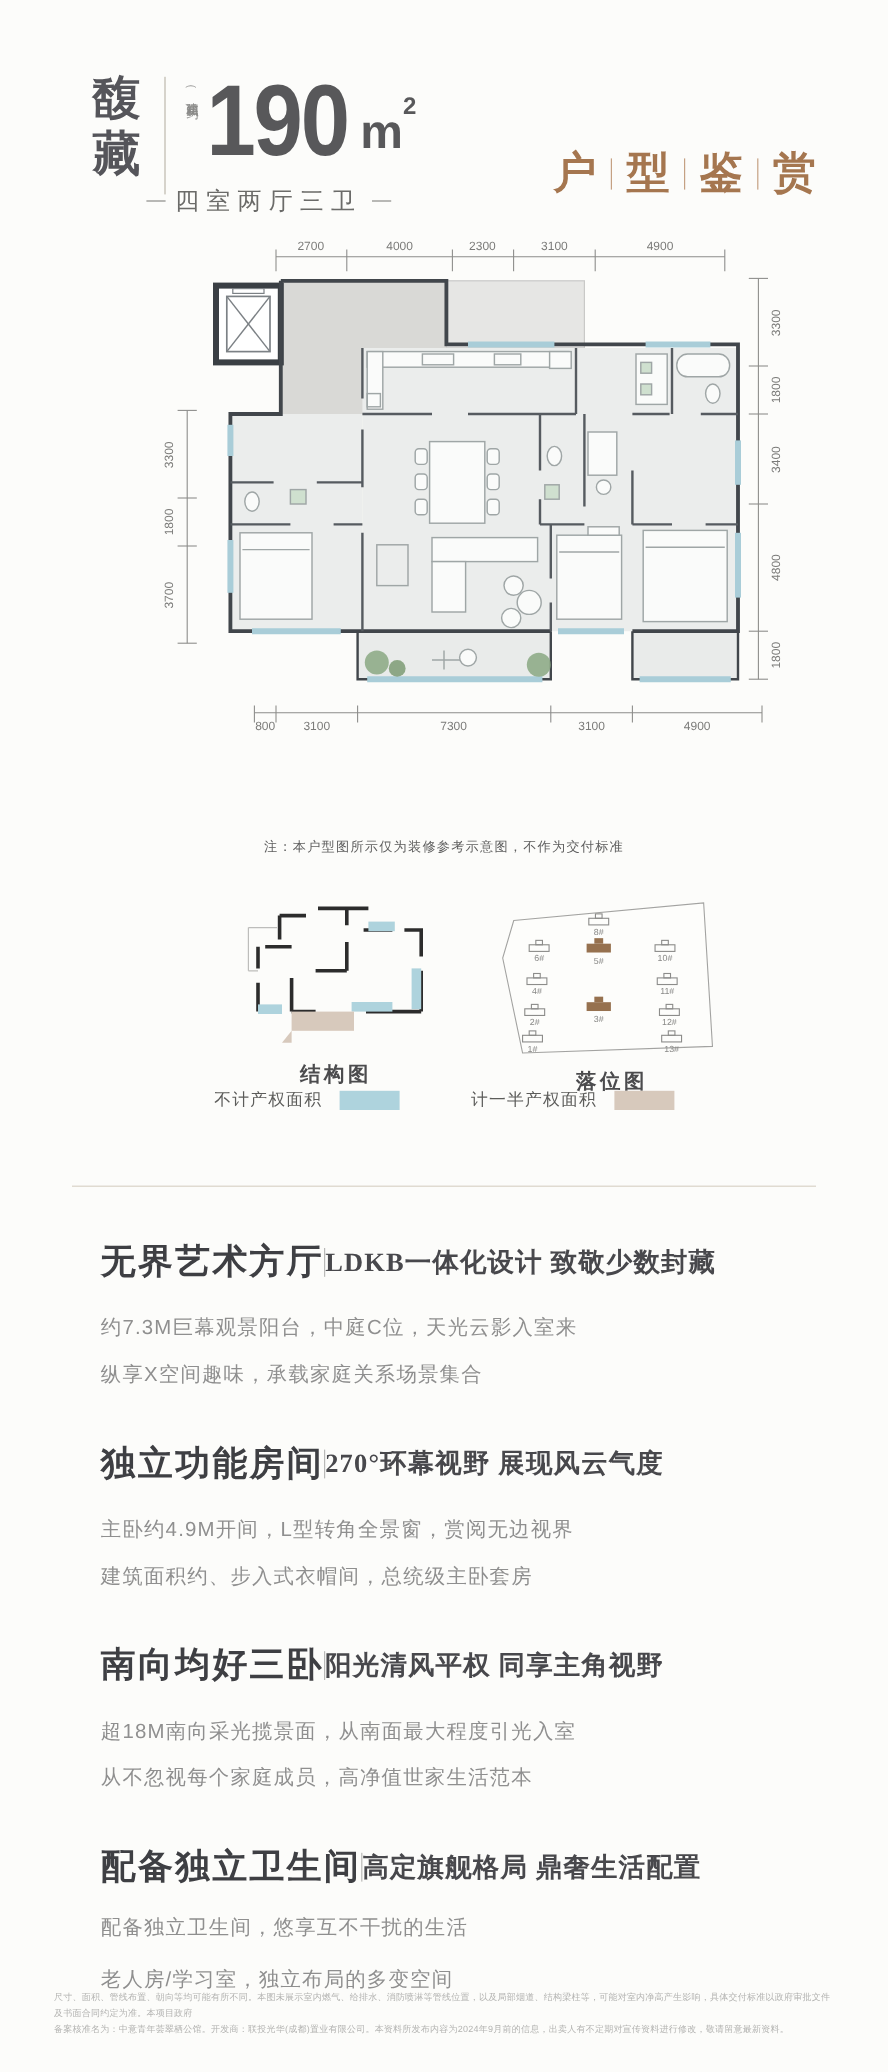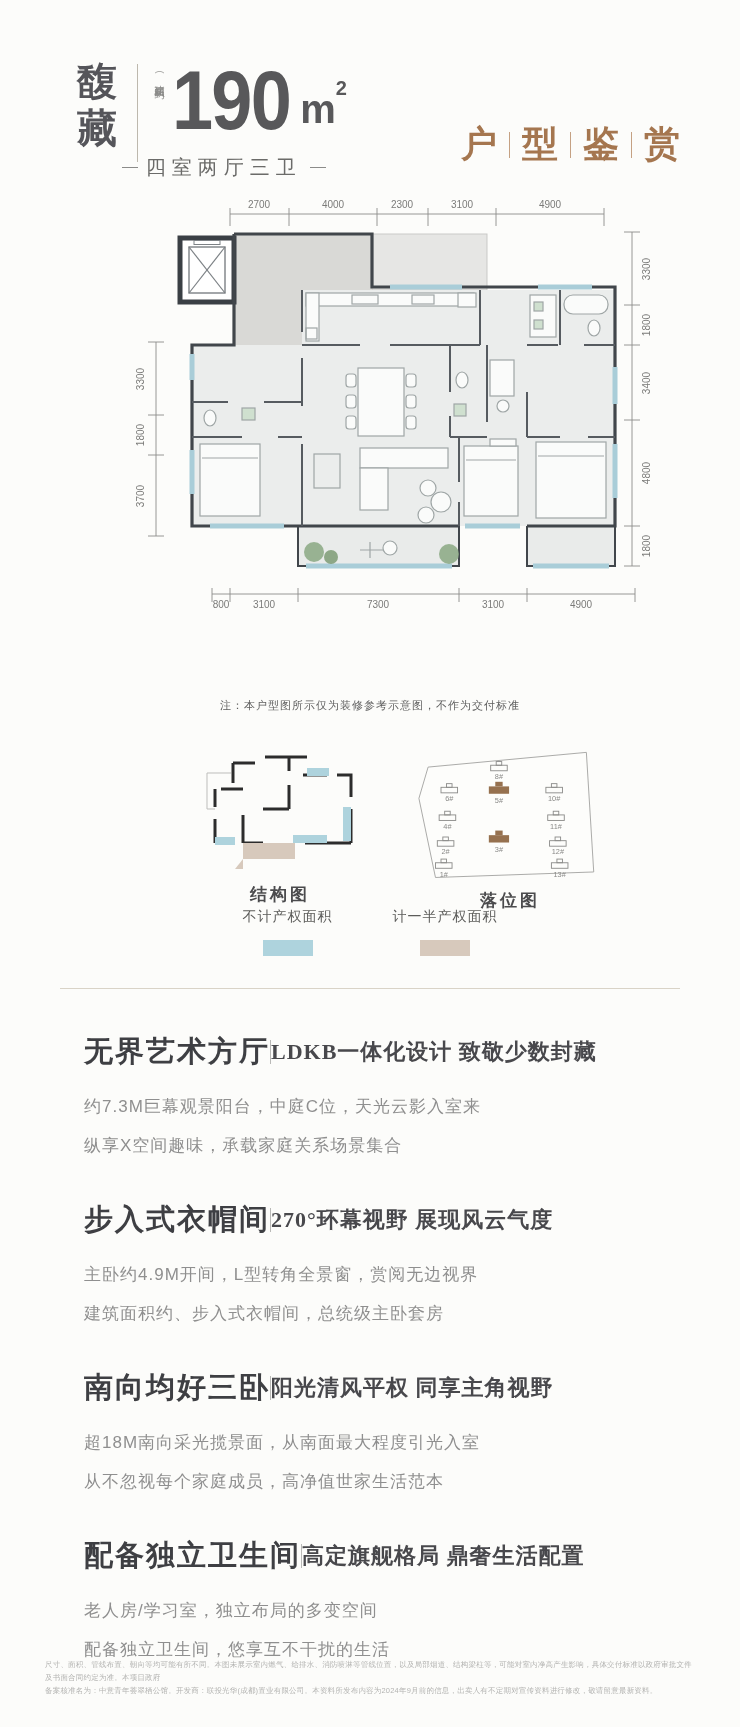--- a/index.html
+++ b/index.html
@@ -57,21 +57,21 @@
   .mini{position:absolute;text-align:center;}
   .mini-structure{left:170px;width:220px;}
   .mini-site{left:400px;width:220px;}
   .mini-label{margin-top:6px;font-size:17px;font-weight:700;color:#4b4b4d;letter-spacing:3px;}
   .mini-site .mini-label{margin-top:2px;}
   .legend{
     position:absolute;top:908px;left:0;width:740px;
     display:flex;justify-content:center;gap:60px;align-items:center;
     font-size:14px;color:#5c5c5a;letter-spacing:1px;
   }
-  .legend .item{display:flex;align-items:center;gap:14px;flex-direction:column;}
+  .legend .item{display:flex;align-items:center;gap:14px;}
   .swatch{width:50px;height:16px;display:inline-block;}
   
   .page-divider{position:absolute;top:988px;left:60px;width:620px;height:1px;background:#d9d3c7;}
   
   .sections{position:absolute;top:1032px;left:84px;width:580px;}
   .section{margin-bottom:46px;}
   .sec-head{display:flex;align-items:center;gap:0;}
   .sec-title{
     font-family:"Liberation Serif","DejaVu Serif",serif;
     font-size:29px;font-weight:700;color:#3e3f43;letter-spacing:2px;white-space:nowrap;
@@ -392,21 +392,21 @@
       <span class="sec-title">无界艺术方厅</span>
       <span class="sec-sep"></span>
       <span class="sec-subtitle">LDKB一体化设计 致敬少数封藏</span>
     </div>
     <div class="sec-line first">约7.3M巨幕观景阳台，中庭C位，天光云影入室来</div>
     <div class="sec-line">纵享X空间趣味，承载家庭关系场景集合</div>
   </div>
 
   <div class="section">
     <div class="sec-head">
-      <span class="sec-title">步入式衣帽间</span>
+      <span class="sec-title">独立功能房间</span>
       <span class="sec-sep"></span>
       <span class="sec-subtitle">270°环幕视野 展现风云气度</span>
     </div>
     <div class="sec-line first">主卧约4.9M开间，L型转角全景窗，赏阅无边视界</div>
     <div class="sec-line">建筑面积约、步入式衣帽间，总统级主卧套房</div>
   </div>
 
   <div class="section">
     <div class="sec-head">
       <span class="sec-title">南向均好三卧</span>
@@ -416,22 +416,22 @@
     <div class="sec-line first">超18M南向采光揽景面，从南面最大程度引光入室</div>
     <div class="sec-line">从不忽视每个家庭成员，高净值世家生活范本</div>
   </div>
 
   <div class="section">
     <div class="sec-head">
       <span class="sec-title">配备独立卫生间</span>
       <span class="sec-sep"></span>
       <span class="sec-subtitle">高定旗舰格局 鼎奢生活配置</span>
     </div>
+    <div class="sec-line">配备独立卫生间，悠享互不干扰的生活</div>
     <div class="sec-line first">老人房/学习室，独立布局的多变空间</div>
-    <div class="sec-line">配备独立卫生间，悠享互不干扰的生活</div>
   </div>
 
 </div>
 
 <div class="footer">
   <div>尺寸、面积、管线布置、朝向等均可能有所不同。本图未展示室内燃气、给排水、消防喷淋等管线位置，以及局部烟道、结构梁柱等，可能对室内净高产生影响，具体交付标准以政府审批文件及书面合同约定为准。本项目政府</div>
   <div>备案核准名为：中意青年荟翠栖公馆。开发商：联投光华(成都)置业有限公司。本资料所发布内容为2024年9月前的信息，出卖人有不定期对宣传资料进行修改，敬请留意最新资料。</div>
 </div>
 
 </body></html>

